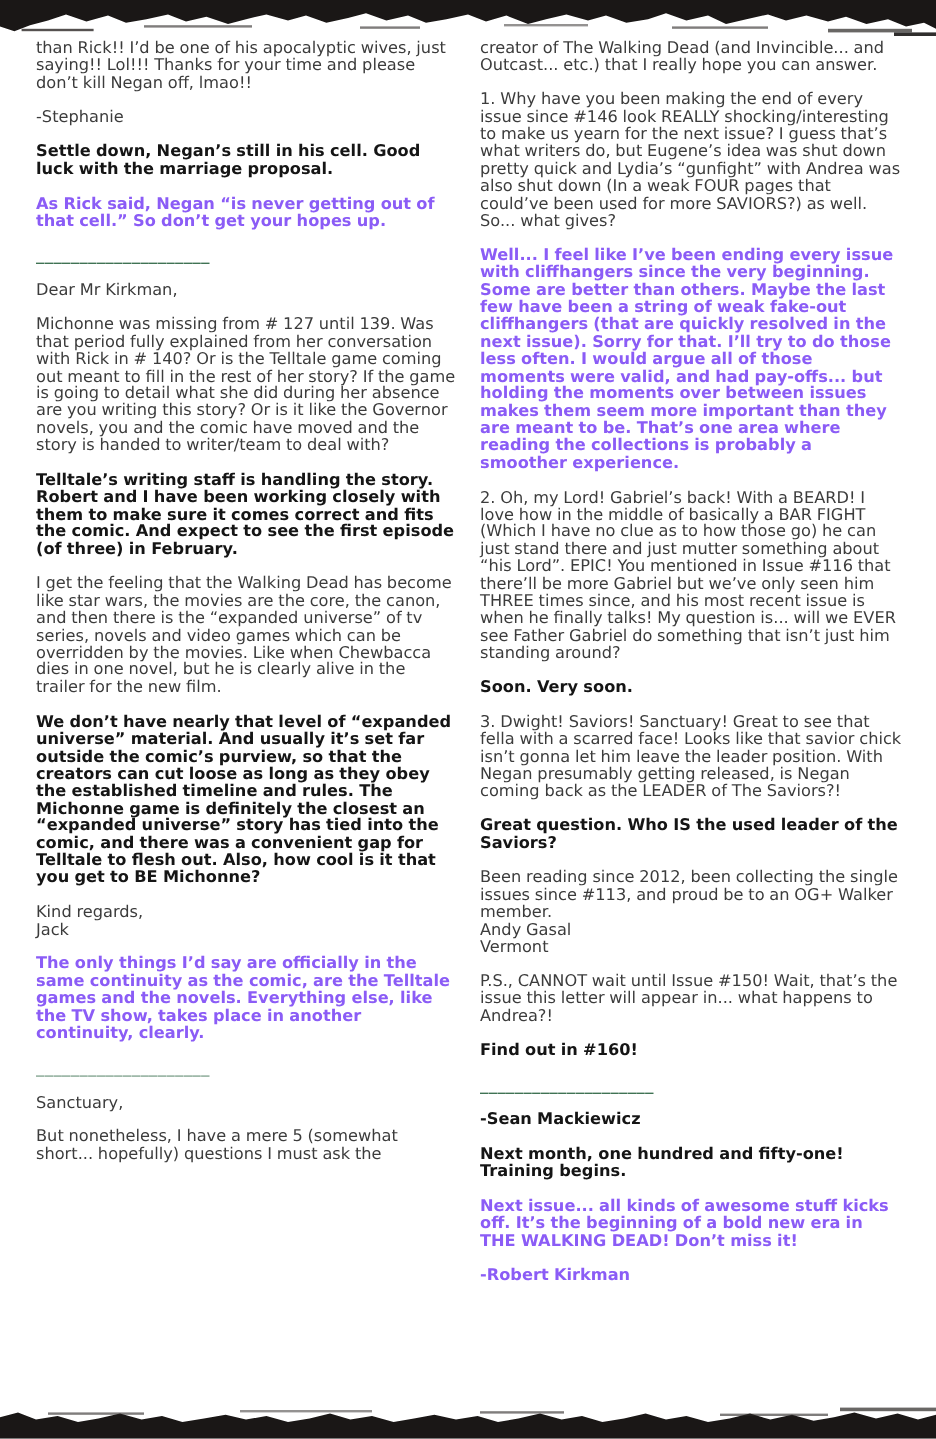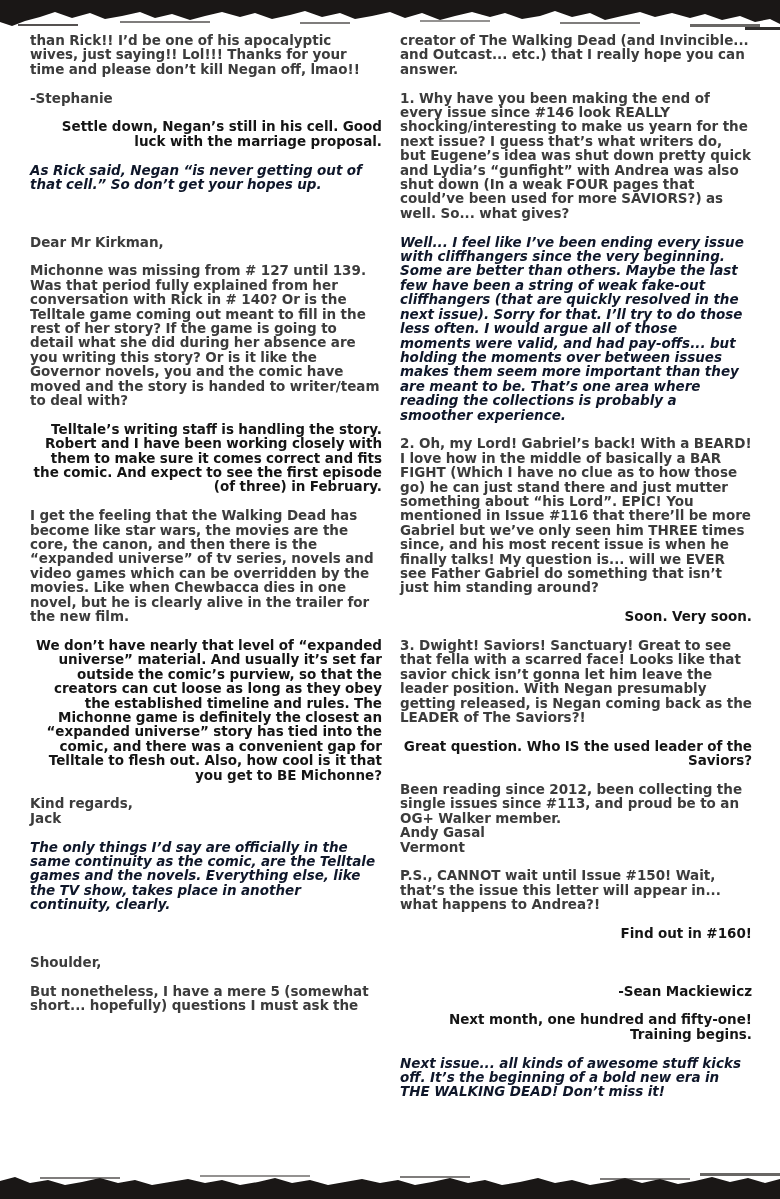--- a/index.html
+++ b/index.html
@@ -36,31 +36,29 @@
   }
   .blk {
     margin: 0 0 14.4px 0;
     font-size: 13.5px;
     line-height: 14.4px;
     white-space: pre-line;
     word-spacing: -0.3px;
   }
   .regular {
     color: #3c3c3c;
-    font-weight: bold;
+    font-weight: normal;
   }
   .bold {
     color: #151515;
     font-weight: bold;
-    text-align: right;
   }
   .bold-italic {
-    color: #0f172a;
+    color: #8b5cf6;
     font-weight: bold;
-    font-style: italic;
   }
   .divider {
     color: #14532d;
     letter-spacing: 0.5px;
     overflow: hidden;
     height: 14.4px;
   }
 </style>
 </head>
 <body>
@@ -94,34 +92,35 @@
       <p class="blk divider">____________________</p>
       <p class="blk regular">Dear Mr Kirkman,</p>
       <p class="blk regular">Michonne was missing from # 127 until 139. Was that period fully explained from her conversation with Rick in # 140? Or is the Telltale game coming out meant to fill in the rest of her story? If the game is going to detail what she did during her absence are you writing this story? Or is it like the Governor novels, you and the comic have moved and the story is handed to writer/team to deal with?</p>
       <p class="blk bold">Telltale’s writing staff is handling the story. Robert and I have been working closely with them to make sure it comes correct and fits the comic. And expect to see the first episode (of three) in February.</p>
       <p class="blk regular">I get the feeling that the Walking Dead has become like star wars, the movies are the core, the canon, and then there is the “expanded universe” of tv series, novels and video games which can be overridden by the movies. Like when Chewbacca dies in one novel, but he is clearly alive in the trailer for the new film.</p>
       <p class="blk bold">We don’t have nearly that level of “expanded universe” material. And usually it’s set far outside the comic’s purview, so that the creators can cut loose as long as they obey the established timeline and rules. The Michonne game is definitely the closest an “expanded universe” story has tied into the comic, and there was a convenient gap for Telltale to flesh out. Also, how cool is it that you get to BE Michonne?</p>
       <p class="blk regular">Kind regards,
 Jack</p>
       <p class="blk bold-italic">The only things I’d say are officially in the same continuity as the comic, are the Telltale games and the novels.  Everything else, like the TV show, takes place in another continuity, clearly.</p>
       <p class="blk divider">____________________</p>
-      <p class="blk regular">Shoulder,</p>
+      <p class="blk regular">Sanctuary,</p>
       <p class="blk regular">But nonetheless, I have a mere 5 (somewhat short... hopefully) questions I must ask the</p>
     </div>
   <div class="col" id="col-right">
       <p class="blk regular">creator of The Walking Dead (and Invincible... and Outcast... etc.) that I really hope you can answer.</p>
       <p class="blk regular">1. Why have you been making the end of every issue since #146 look REALLY shocking/interesting to make us yearn for the next issue? I guess that’s what writers do, but Eugene’s idea was shut down pretty quick and Lydia’s “gunfight” with Andrea was also shut down (In a weak FOUR pages that could’ve been used for more SAVIORS?) as well. So... what gives?</p>
       <p class="blk bold-italic">Well... I feel like I’ve been ending every issue with cliffhangers since the very beginning.  Some are better than others.  Maybe the last few have been a string of weak fake-out cliffhangers (that are quickly resolved in the next issue).  Sorry for that.  I’ll try to do those less often.  I would argue all of those moments were valid, and had pay-offs... but holding the moments over between issues makes them seem more important than they are meant to be.  That’s one area where reading the collections is probably a smoother experience.</p>
       <p class="blk regular">2. Oh, my Lord! Gabriel’s back! With a BEARD! I love how in the middle of basically a BAR FIGHT (Which I have no clue as to how those go) he can just stand there and just mutter something about “his Lord”. EPIC! You mentioned in Issue #116 that there’ll be more Gabriel but we’ve only seen him THREE times since, and his most recent issue is when he finally talks! My question is... will we EVER see Father Gabriel do something that isn’t just him standing around?</p>
       <p class="blk bold">Soon. Very soon.</p>
       <p class="blk regular">3. Dwight! Saviors! Sanctuary! Great to see that fella with a scarred face! Looks like that savior chick isn’t gonna let him leave the leader position. With Negan presumably getting released, is Negan coming back as the LEADER of The Saviors?!</p>
       <p class="blk bold">Great question. Who IS the used leader of the Saviors?</p>
       <p class="blk regular">Been reading since 2012, been collecting the single issues since #113, and proud be to an OG+ Walker member.
 Andy Gasal
 Vermont</p>
       <p class="blk regular">P.S., CANNOT wait until Issue #150! Wait, that’s the issue this letter will appear in... what happens to Andrea?!</p>
       <p class="blk bold">Find out in #160!</p>
       <p class="blk divider">____________________</p>
       <p class="blk bold">-Sean Mackiewicz</p>
       <p class="blk bold">Next month, one hundred and fifty-one! Training begins.</p>
       <p class="blk bold-italic">Next issue... all kinds of awesome stuff kicks off.  It’s the beginning of a bold new era in THE WALKING DEAD!  Don’t miss it!</p>
+      <p class="blk bold-italic">-Robert Kirkman</p>
     </div>
 </div>
 
 </body></html>

